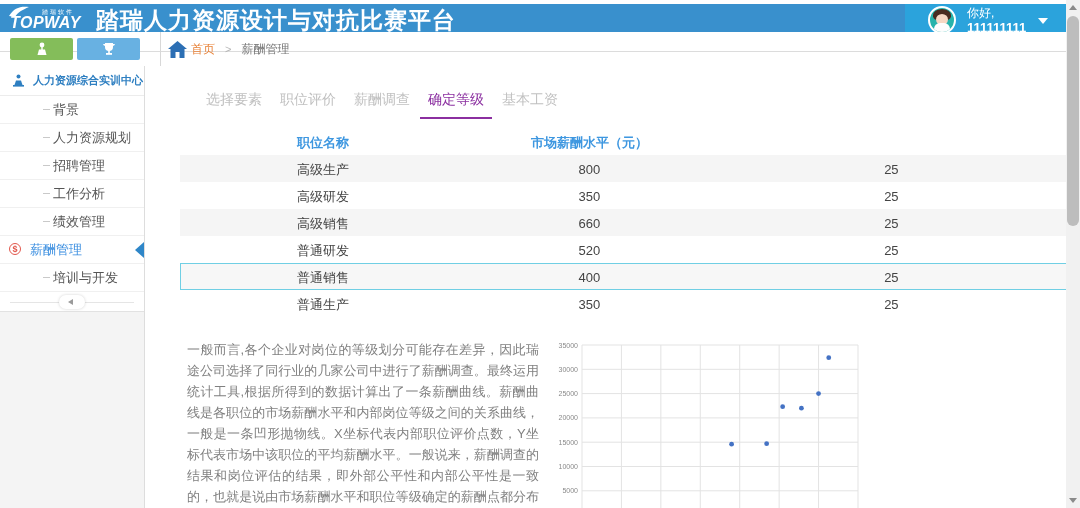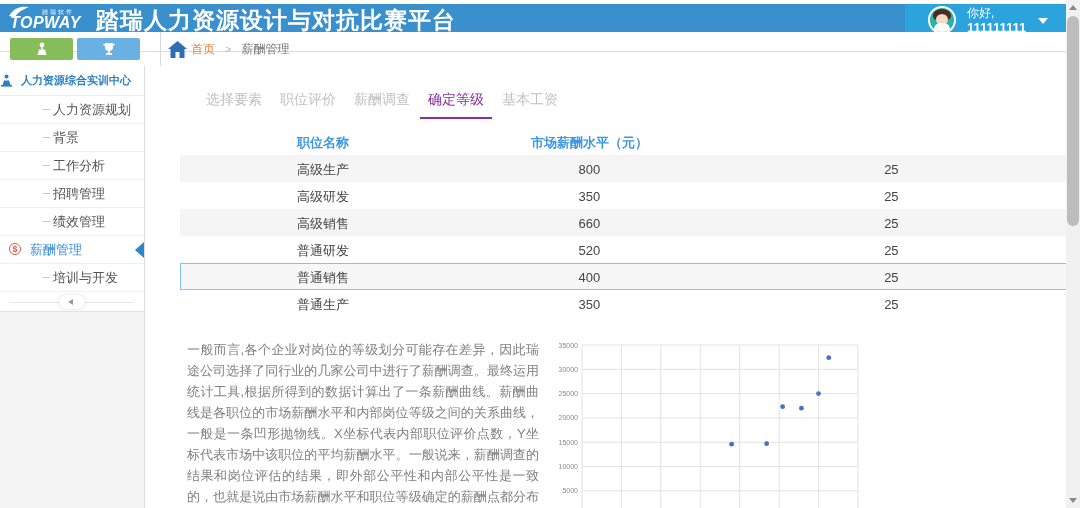--- a/index.html
+++ b/index.html
@@ -35,21 +35,21 @@
   .btn-match { left:77px; }
   .breadcrumb { position:absolute; left:168px; top:0; height:34px; display:flex; align-items:center; font-size:12px; }
   .crumb-home-icon { margin-right:4px; }
   .crumb-home { color:#e8833a; }
   .crumb-sep { color:#b5b5b5; margin:0 10px; font-size:11px; }
   .crumb-cur { color:#777; }
 
   
   .sidebar { position:absolute; left:0; top:66px; width:145px; height:442px; background:#f4f4f4; border-right:1px solid #ddd; }
   .side-list { background:#fff; }
-  .side-head { display:flex; align-items:center; height:30px; border-bottom:1px solid #ececec;
+  .side-head { display:flex; align-items:center; height:30px; padding-left:12px; border-bottom:1px solid #ececec;
     color:#2e7fc1; font-size:11px; font-weight:bold; }
   .side-head svg { margin-right:8px; flex:none; }
   .side-item { position:relative; height:28px; line-height:28px; font-size:13px; color:#555;
     padding-left:53px; border-bottom:1px solid #f0f0f0; cursor:pointer; background:#fff; }
   .side-item .dash { position:absolute; left:43px; top:13px; width:7px; height:1px; background:#c9c9c9; }
   .side-item.active { color:#3a8ee0; padding-left:30px; }
   .money-icon { position:absolute; left:9px; top:7px; width:12px; height:12px; border:1px solid #e2574c;
     border-radius:50%; color:#e2574c; font-size:9px; line-height:11px; text-align:center; font-weight:bold; }
   .active-arrow { position:absolute; right:0; top:6px; width:0; height:0;
     border-top:8px solid transparent; border-bottom:8px solid transparent; border-right:9px solid #2e86c8; }
@@ -143,24 +143,24 @@
   <div class="side-list">
     <div class="side-head">
       <svg width="13" height="13" viewBox="0 0 13 13">
         <circle cx="6.5" cy="2.6" r="2" fill="#2e7fc1"></circle>
         <path d="M2.5 11 L4 6.5 L9 6.5 L10.5 11 Z" fill="#2e7fc1"></path>
         <rect x="1" y="11" width="11" height="1.6" fill="#2e7fc1"></rect>
       </svg>
       <span>人力资源综合实训中心</span>
     </div>
     <div id="side-items">
+        <div class="side-item"><span class="dash"></span><span>背景</span></div>
         <div class="side-item"><span class="dash"></span><span>人力资源规划</span></div>
-        <div class="side-item"><span class="dash"></span><span>背景</span></div>
+        <div class="side-item"><span class="dash"></span><span>招聘管理</span></div>
         <div class="side-item"><span class="dash"></span><span>工作分析</span></div>
-        <div class="side-item"><span class="dash"></span><span>招聘管理</span></div>
         <div class="side-item"><span class="dash"></span><span>绩效管理</span></div>
         <div class="side-item active"><span class="money-icon">$</span><span>薪酬管理</span><i class="active-arrow"></i></div>
         <div class="side-item"><span class="dash"></span><span>培训与开发</span></div>
       </div>
     <div class="collapse-row">
       <div class="collapse-line"></div>
       <div class="collapse-pill">
           <i></i>
         </div>
     </div>

